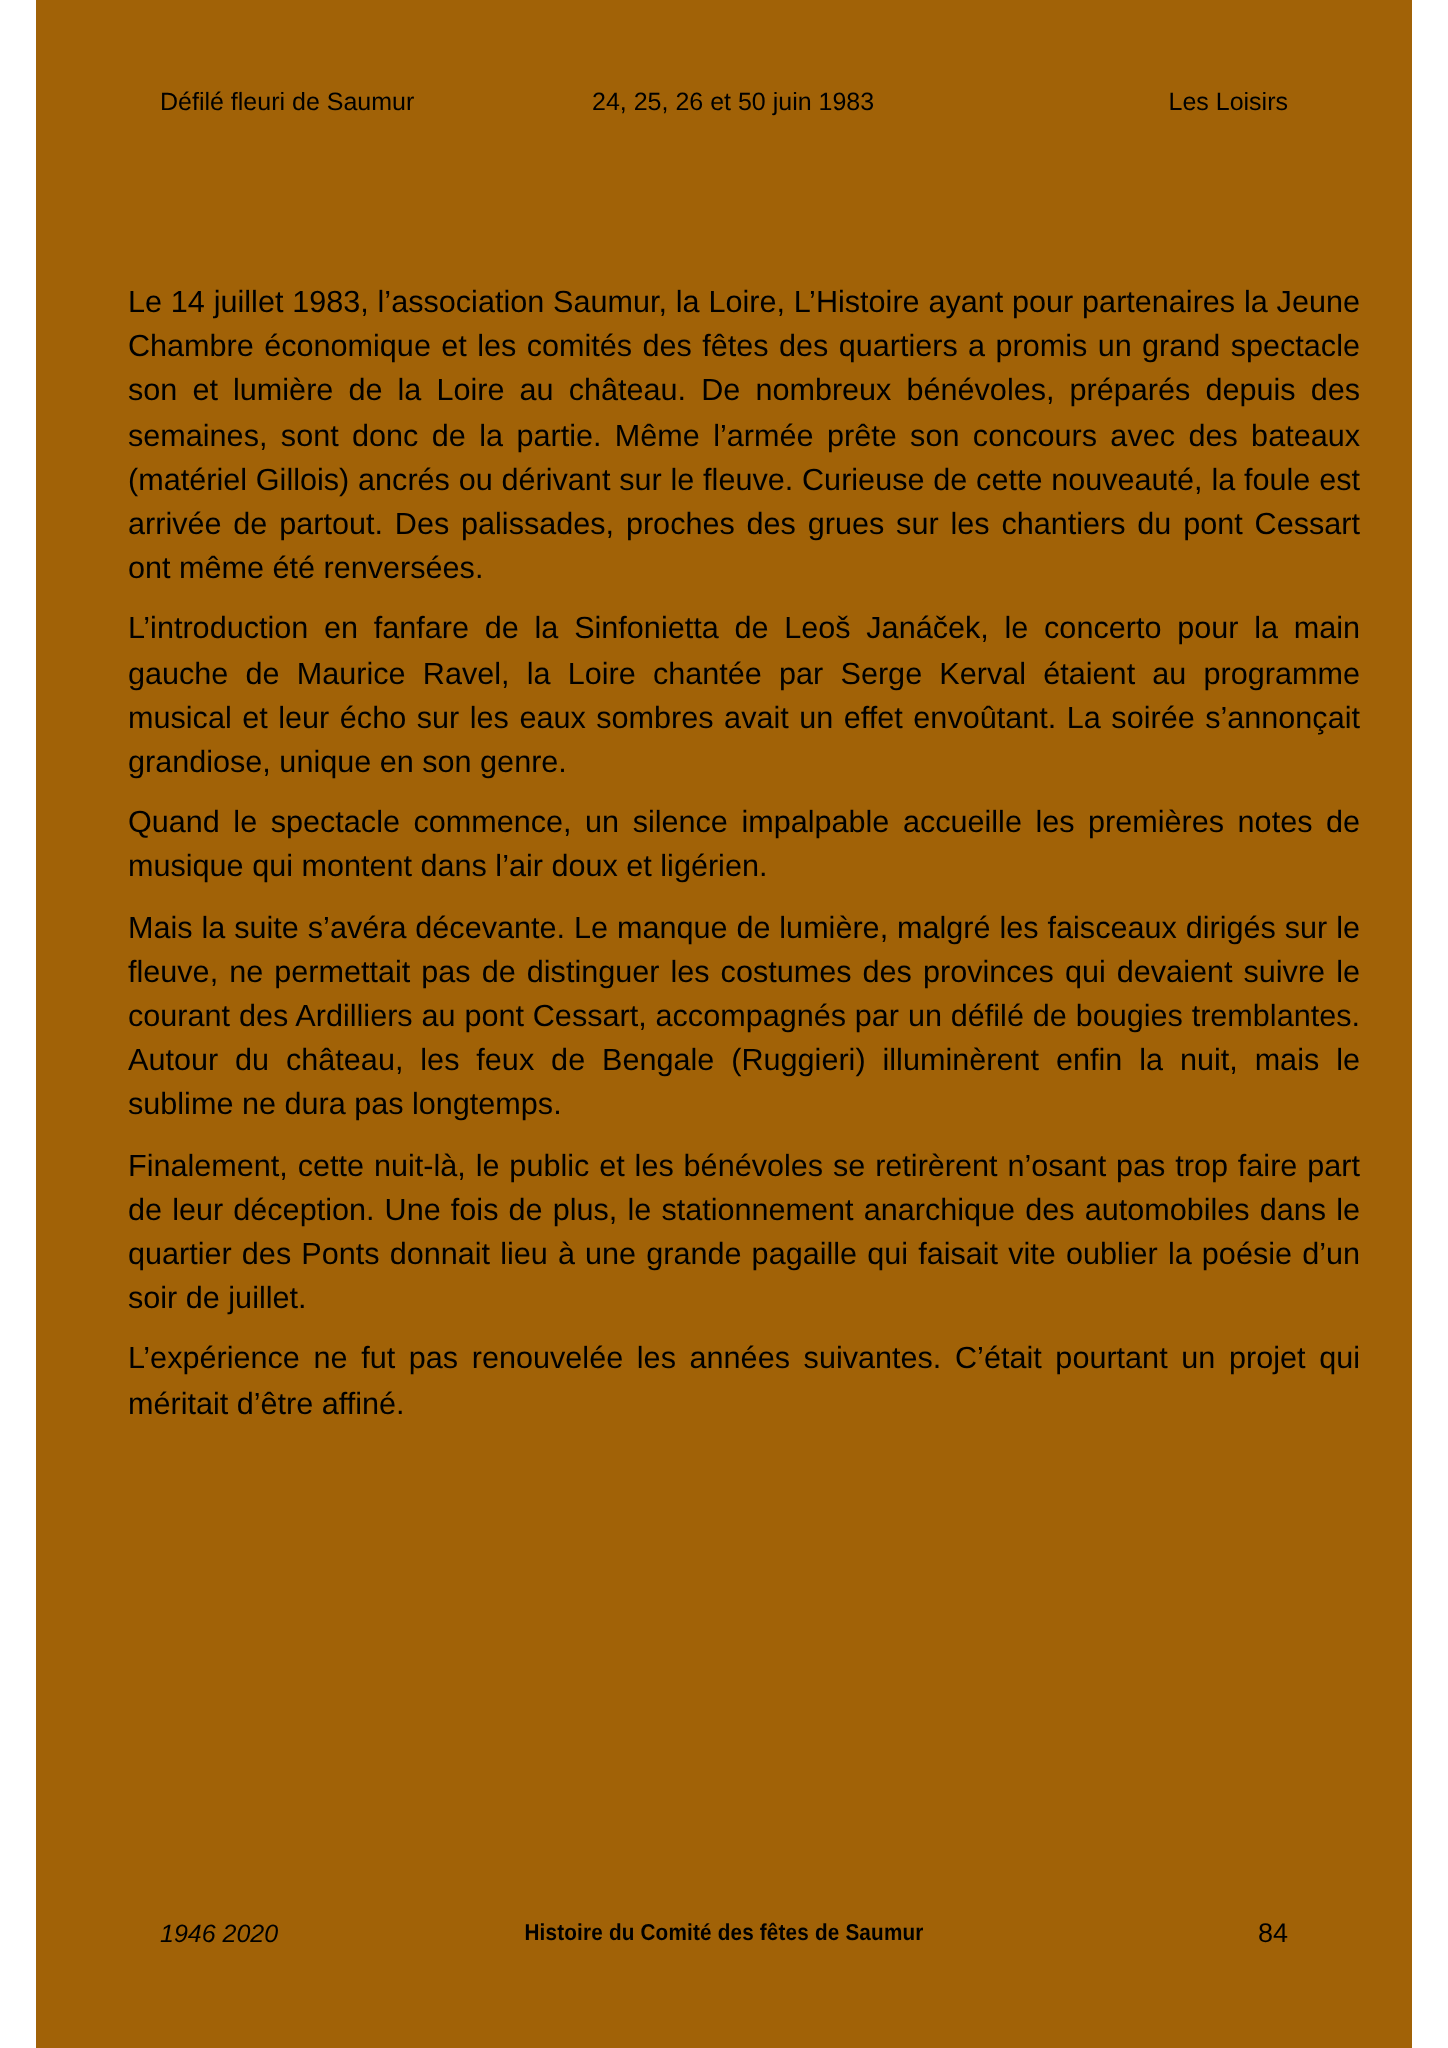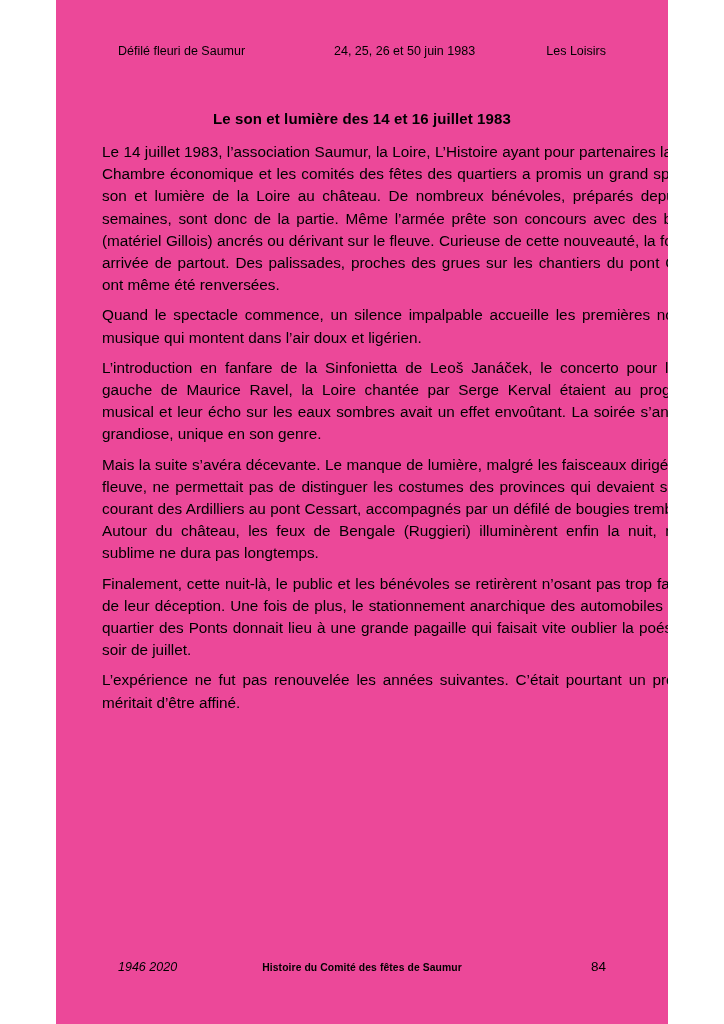--- a/index.html
+++ b/index.html
@@ -4,24 +4,24 @@
 <title>Le son et lumière des 14 et 16 juillet 1983</title>
 <style>
   html, body {
     margin: 0;
     padding: 0;
     background: #ffffff;
   }
 
   .page {
     position: relative;
-    width: 612px;
+    width: 688px;
     height: 1024px;
     margin: 0 auto;
-    background: #ec4899;
+    background: #a16207;
     color: #000000;
     font-family: "Liberation Sans", sans-serif;
     overflow: hidden;
     box-sizing: border-box;
   }
 
   
   .running-header {
     position: absolute;
     left: 46px;
@@ -127,29 +127,28 @@
 <body>
 
 <div class="page">
 
   <div class="running-header">
     <span class="hdr-left">Défilé fleuri de Saumur</span>
     <span class="hdr-center">24, 25, 26 et 50 juin 1983</span>
     <span class="hdr-right">Les Loisirs</span>
   </div>
 
-  <h1 class="doc-title">Le son et lumière des 14 et 16 juillet 1983</h1>
 
   <div class="body-text">
 
     <p><span>Le 14 juillet 1983, l’association </span><span class="it">Saumur, la Loire, L’Histoire</span><span> ayant pour partenaires </span><span class="it">la Jeune Chambre économique</span><span> et </span><span class="it">les comités des fêtes des quartiers</span><span> a promis un grand spectacle son et lumière de la Loire au château. De nombreux bénévoles, préparés depuis des semaines, sont donc de la partie. Même l’armée prête son concours avec des bateaux (matériel Gillois) ancrés ou dérivant sur le fleuve. Curieuse de cette nouveauté, la foule est arrivée de partout. Des palissades, proches des grues sur les chantiers du pont Cessart ont même été renversées.</span></p>
 
+    <p>L’introduction en fanfare de la Sinfonietta de Leoš Janáček, le concerto pour la main gauche de Maurice Ravel, la Loire chantée par Serge Kerval étaient au programme musical et leur écho sur les eaux sombres avait un effet envoûtant. La soirée s’annonçait grandiose, unique en son genre.</p>
+
     <p>Quand le spectacle commence, un silence impalpable accueille les premières notes de musique qui montent dans l’air doux et ligérien.</p>
-
-    <p>L’introduction en fanfare de la Sinfonietta de Leoš Janáček, le concerto pour la main gauche de Maurice Ravel, la Loire chantée par Serge Kerval étaient au programme musical et leur écho sur les eaux sombres avait un effet envoûtant. La soirée s’annonçait grandiose, unique en son genre.</p>
 
     <p>Mais la suite s’avéra décevante. Le manque de lumière, malgré les faisceaux dirigés sur le fleuve, ne permettait pas de distinguer les costumes des provinces qui devaient suivre le courant des Ardilliers au pont Cessart, accompagnés par un défilé de bougies tremblantes. Autour du château, les feux de Bengale (Ruggieri) illuminèrent enfin la nuit, mais le sublime ne dura pas longtemps.</p>
 
     <p>Finalement, cette nuit-là, le public et les bénévoles se retirèrent n’osant pas trop faire part de leur déception. Une fois de plus, le stationnement anarchique des automobiles dans le quartier des Ponts donnait lieu à une grande pagaille qui faisait vite oublier la poésie d’un soir de juillet.</p>
 
 
     <p>L’expérience ne fut pas renouvelée les années suivantes. C’était pourtant un projet qui méritait d’être affiné.</p>
 
   </div>
 

